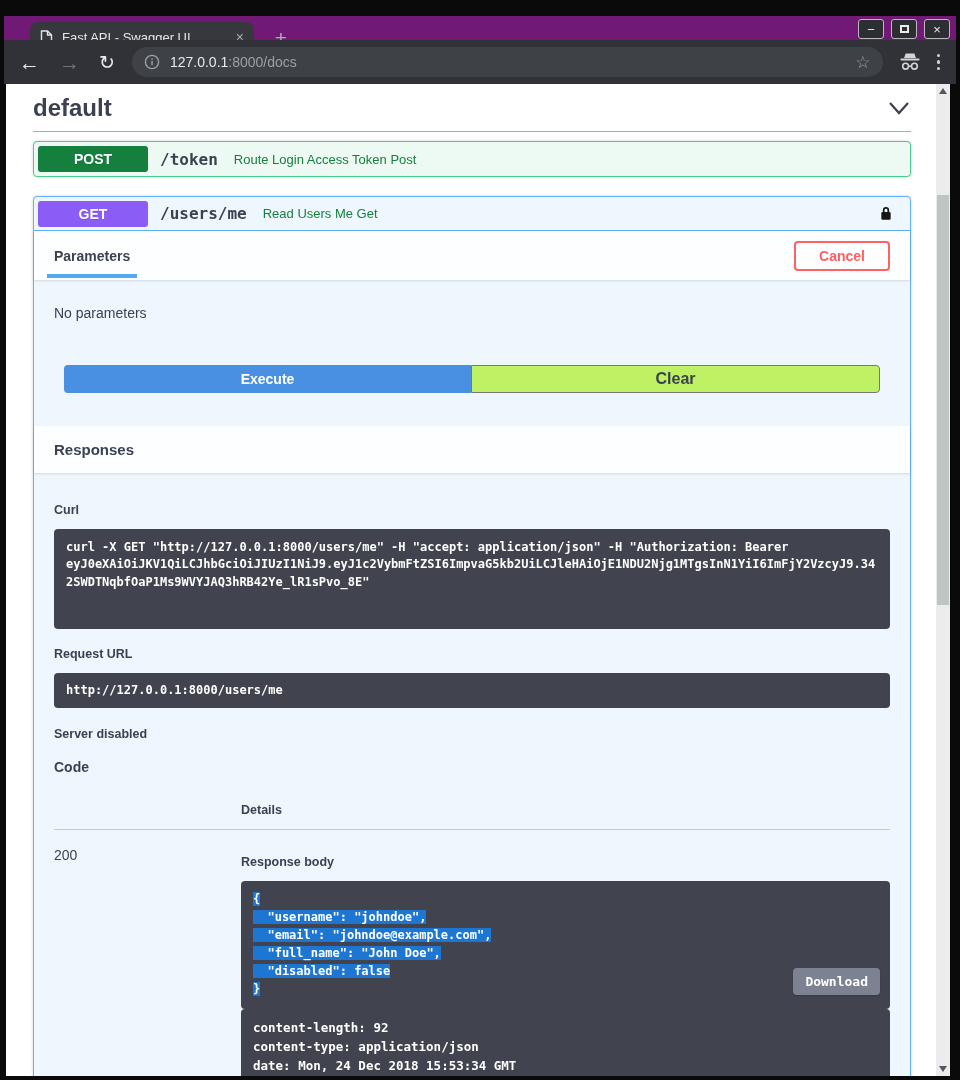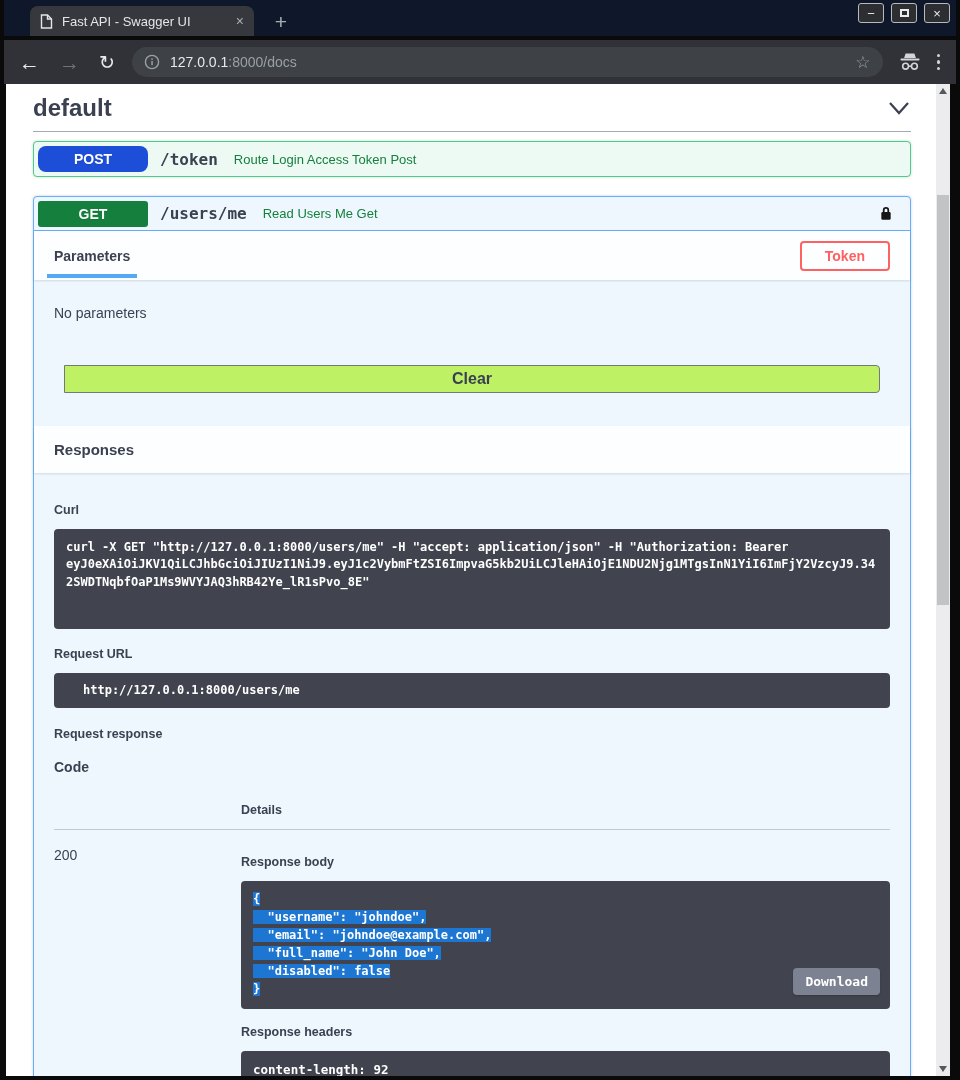--- a/index.html
+++ b/index.html
@@ -1,20 +1,20 @@
 <!DOCTYPE html>
 <html><head>
 <meta charset="utf-8">
 <style>
   * { margin:0; padding:0; box-sizing:border-box; }
   html,body { width:960px; height:1080px; overflow:hidden; }
   body { background:#0a0a0a; position:relative; font-family:"Liberation Sans", sans-serif; }
 
   
-  .titlebar { position:absolute; top:0; left:4px; right:4px; height:36px; background:#0f172a; }
+  .titlebar { position:absolute; top:16px; left:4px; right:4px; height:36px; background:#701a75; }
   .tab { position:absolute; left:26px; bottom:0; width:224px; height:30px; background:#37383d;
          border-radius:8px 8px 0 0; display:flex; align-items:center; gap:9px; padding:0 10px; }
   .tab-title { font-size:13px; color:#e4e5e7; flex:1; white-space:nowrap; overflow:hidden; }
   .tab-close { color:#a9adb2; font-size:14px; line-height:1; cursor:default; }
   .newtab { position:absolute; left:264px; bottom:2px; font-size:21px; color:#a9adb2; width:26px; text-align:center; }
   .win-controls { position:absolute; right:6px; top:3px; display:flex; gap:7px; }
   .win-btn { width:26px; height:20px; border:1px solid #b8babc; border-radius:3px; background:#2d2e32;
              color:#ececec; display:flex; align-items:center; justify-content:center; font-size:13px; line-height:1; }
   .max-glyph { display:block; width:9px; height:8px; border:2px solid #ececec; }
 
@@ -50,22 +50,22 @@
   .tag-title { font-size:24px; font-weight:bold; color:#3b4151; }
 
   .opblock { border-radius:4px; border:1px solid; box-shadow:0 0 3px rgba(0,0,0,.19); }
   .opblock.post { margin-top:9px; background:#edfaf4; border-color:#49cc90; height:36px; }
   .opblock.get  { margin-top:19px; background:#eff7fe; border-color:#61affe; }
   .opblock-header { height:34px; display:flex; align-items:center; padding:0 14px 0 4px; }
   .opblock.get .opblock-header { border-bottom:1px solid #61affe; }
   .method-badge { width:110px; height:26px; border-radius:3px; color:#fff; font-weight:bold; font-size:14px;
                   display:flex; align-items:center; justify-content:center; margin-right:12px;
                   text-shadow:0 1px 0 rgba(0,0,0,.1); }
-  .badge-post { background:#1d4ed8;border-radius:8px; }
-  .badge-get  { background:#15803d; }
+  .badge-post { background:#15803d; }
+  .badge-get  { background:#8b5cf6; }
   .ep-path { font-family:"DejaVu Sans Mono", monospace; font-weight:bold; font-size:16px; color:#3b4151; margin-right:16px; }
   .ep-summary { font-size:13px; color:#15803d; }
   .lock-wrap { margin-left:auto; display:flex; }
 
   .section-row { height:49px; background:rgba(255,255,255,.85); box-shadow:0 1px 2px rgba(0,0,0,.12);
                  display:flex; align-items:center; padding:0 20px; position:relative; }
   .param-tab { position:relative; font-weight:bold; font-size:14px; color:#3b4151; padding:0 7px; margin-left:-7px;
                height:100%; display:flex; align-items:center; }
   .param-tab:after { content:''; position:absolute; left:0; right:0; bottom:2px; height:4px; background:#55a9f3; }
   .cancel-btn { margin-left:auto; border:2px solid #ff6060; color:#ff6060; font-weight:bold; font-size:14px;
@@ -81,21 +81,21 @@
 
   .responses-row { height:47px; }
   .responses-title { font-weight:bold; font-size:15px; color:#3b4151; }
 
   .responses-inner { padding:30px 20px 0; }
   .block-label { font-weight:bold; font-size:12.5px; color:#3b4151; margin-bottom:12px; }
   .code-pre { background:#41444e; color:#fff; border-radius:4px; padding:10px 12px;
               font-family:"DejaVu Sans Mono", monospace; font-size:12px; font-weight:600; line-height:1.45;
               white-space:pre-wrap; overflow-wrap:break-word; }
   .curl-pre { min-height:100px; }
-  .url-pre { padding:9px 29px; white-space:pre; }
+  .url-pre { padding:9px 12px; white-space:pre; }
   .mt18 { margin-top:18px; margin-bottom:12px; }
   .srv-label { margin-top:19px; margin-bottom:0; }
 
   .srv-table-head { display:flex; margin-top:18px; padding-bottom:12px; border-bottom:1px solid rgba(59,65,81,.25); }
   .col-code { width:187px; font-weight:bold; font-size:14px; }
   .col-details { font-weight:bold; font-size:12.5px;margin-top:44px; }
   .srv-row { display:flex; padding-top:17px; }
   .status-code { width:187px; font-size:14px; }
   .details-col { flex:1; }
   .rb-label { margin-top:8px; }
@@ -191,54 +191,54 @@
         <span class="lock-wrap">
           <svg width="20" height="22" viewBox="0 0 24 26">
               <path d="M8.2 11V8.4a3.8 3.8 0 0 1 7.6 0V11h-2.1V8.4a1.7 1.7 0 0 0-3.4 0V11z" fill="#161616"></path>
               <rect x="6.4" y="10.5" width="11.2" height="9.5" rx="1.6" fill="#161616"></rect>
             </svg>
         </span>
       </div>
 
       <div class="section-row">
         <span class="param-tab">Parameters</span>
-        <button class="cancel-btn">Token</button>
+        <button class="cancel-btn">Cancel</button>
       </div>
 
       <div class="params-body">
         <div class="no-params">No parameters</div>
         <div class="execute-wrapper">
+          <button class="btn-execute">Execute</button>
           <button class="btn-clear">Clear</button>
         </div>
       </div>
 
       <div class="section-row responses-row">
         <span class="responses-title">Responses</span>
       </div>
 
       <div class="responses-inner">
         <div class="block-label">Curl</div>
         <pre class="code-pre curl-pre">curl -X GET "http://127.0.0.1:8000/users/me" -H "accept: application/json" -H "Authorization: Bearer eyJ0eXAiOiJKV1QiLCJhbGciOiJIUzI1NiJ9.eyJ1c2VybmFtZSI6ImpvaG5kb2UiLCJleHAiOjE1NDU2Njg1MTgsInN1YiI6ImFjY2VzcyJ9.342SWDTNqbfOaP1Ms9WVYJAQ3hRB42Ye_lR1sPvo_8E"</pre>
 
         <div class="block-label mt18">Request URL</div>
         <pre class="code-pre url-pre">http://127.0.0.1:8000/users/me</pre>
 
-        <div class="block-label srv-label">Request response</div>
+        <div class="block-label srv-label">Server disabled</div>
 
         <div class="srv-table-head">
           <span class="col-code">Code</span>
           <span class="col-details">Details</span>
         </div>
 
         <div class="srv-row">
           <span class="status-code">200</span>
           <div class="details-col">
             <div class="block-label rb-label">Response body</div>
             <pre class="code-pre body-pre"><span><div class="code-line"><span class="sel">{</span></div><div class="code-line"><span class="sel">  "username": "johndoe",</span></div><div class="code-line"><span class="sel">  "email": "johndoe@example.com",</span></div><div class="code-line"><span class="sel">  "full_name": "John Doe",</span></div><div class="code-line"><span class="sel">  "disabled": false</span></div><div class="code-line"><span class="sel">}</span></div></span><button class="download-btn">Download</button></pre>
-            <div class="block-label rh-label">Response headers</div>
             <pre class="code-pre headers-pre">content-length: 92
 content-type: application/json
 date: Mon, 24 Dec 2018 15:53:34 GMT
 server: uvicorn</pre>
           </div>
         </div>
 
       </div>
     </div>
 

